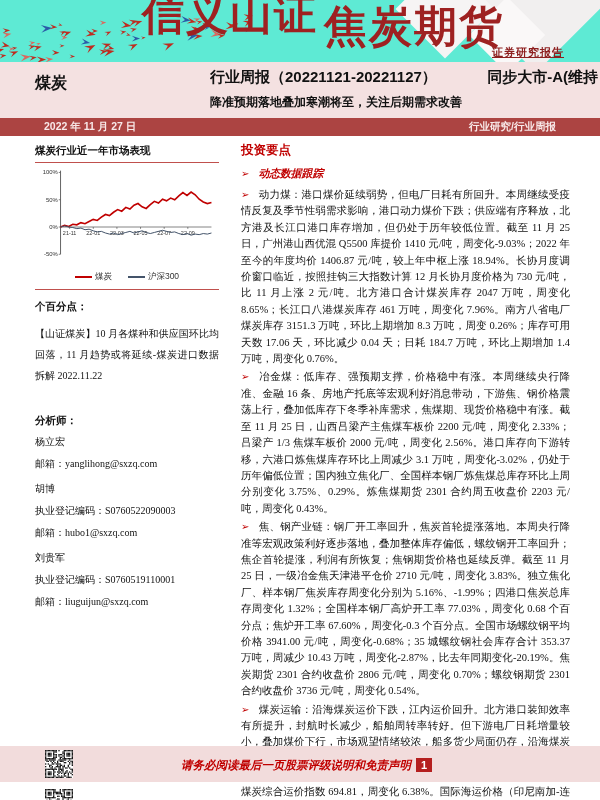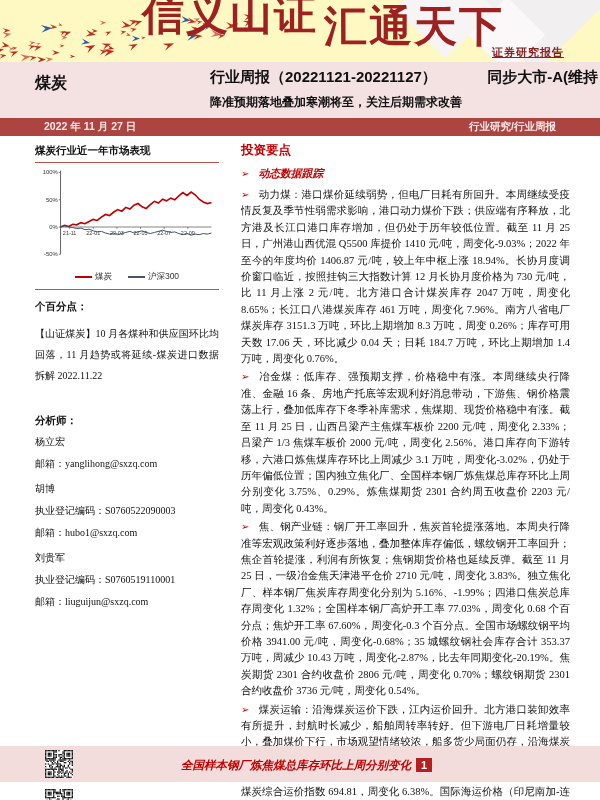--- a/index.html
+++ b/index.html
@@ -1,20 +1,20 @@
 <!DOCTYPE html>
 <html><head>
 <meta charset="utf-8">
 <style>
   html,body{margin:0;padding:0;background:#ffffff;}
   .page{position:relative;width:600px;height:800px;background:#fff;overflow:hidden;
         font-family:"Liberation Serif","DejaVu Serif",serif;color:#111;}
 
   
-  .hdr{position:relative;height:62px;background:#fef9c3;overflow:hidden;}
+  .hdr{position:relative;height:62px;background:#5eead4;overflow:hidden;}
   .gsq{position:absolute;background:#f1efef;transform:rotate(45deg);}
   #g1{width:100px;height:100px;right:14px;top:-48px;}
   #g2{width:70px;height:70px;right:120px;top:-26px;background:#f6f4f4;}
   #g3{width:54px;height:54px;right:66px;top:8px;background:#faf8f8;}
   #birds{position:absolute;left:0;top:0;}
   .callig{position:absolute;left:142px;top:-6px;color:#9e2121;font-weight:bold;
           white-space:nowrap;display:flex;align-items:flex-start;letter-spacing:2px;}
   .callig .c1{font-size:42px;line-height:1;}
   .callig .c2{font-size:43px;line-height:1;margin-top:11px;margin-left:6px;}
   .sec-label{position:absolute;right:36px;top:45px;font-size:11px;font-weight:bold;
@@ -137,21 +137,21 @@
         <path d="M0 0 L-7 2.4 L-4.2 0 L-7 -2.4 Z" fill="#bf2b1f" transform="translate(236.4 26.6) rotate(5) scale(1.52)"></path>
         <path d="M0 0 L-7 2.4 L-4.2 0 L-7 -2.4 Z" fill="#d96a5f" transform="translate(40.7 43.3) rotate(-15) scale(0.66)"></path>
         <path d="M0 0 L-7 2.4 L-4.2 0 L-7 -2.4 Z" fill="#bf2b1f" transform="translate(111.1 43.8) rotate(-17) scale(1.32)"></path>
         <path d="M0 0 L-7 2.4 L-4.2 0 L-7 -2.4 Z" fill="#bf2b1f" transform="translate(201.7 30.4) rotate(7) scale(1.09)"></path>
         <path d="M0 0 L-7 2.4 L-4.2 0 L-7 -2.4 Z" fill="#bf2b1f" transform="translate(71.2 31.7) rotate(-18) scale(1.26)"></path>
         <path d="M0 0 L-7 2.4 L-4.2 0 L-7 -2.4 Z" fill="#bf2b1f" transform="translate(64.5 45.8) rotate(-1) scale(0.72)"></path>
         <path d="M0 0 L-7 2.4 L-4.2 0 L-7 -2.4 Z" fill="#bf2b1f" transform="translate(35.3 46.0) rotate(-11) scale(0.99)"></path>
       </svg>
     <div class="callig">
       <span class="c1">信义山证</span>
-      <span class="c2">汇通天下</span>
+      <span class="c2">焦炭期货</span>
     </div>
     <div class="sec-label">证券研究报告</div>
   </div>
 
   <div class="title-band">
     <div class="industry">煤炭</div>
     <div class="tb-right">
       <div class="tb-line1">
         <span>行业周报（20221121-20221127）</span>
         <span>同步大市-A(维持</span>
@@ -470,21 +470,21 @@
         <rect x="10" y="20" width="1" height="1" fill="#1a1a1a"></rect>
         <rect x="11" y="20" width="1" height="1" fill="#1a1a1a"></rect>
         <rect x="12" y="20" width="1" height="1" fill="#1a1a1a"></rect>
         <rect x="13" y="20" width="1" height="1" fill="#1a1a1a"></rect>
         <rect x="16" y="20" width="1" height="1" fill="#1a1a1a"></rect>
         <rect x="17" y="20" width="1" height="1" fill="#1a1a1a"></rect>
         <rect x="18" y="20" width="1" height="1" fill="#1a1a1a"></rect>
         <rect x="19" y="20" width="1" height="1" fill="#1a1a1a"></rect>
       </svg>
     <div class="ftext-wrap">
-      <span class="ftext">全国样本钢厂炼焦煤总库存环比上周分别变化</span><span class="pageno">1</span>
+      <span class="ftext">请务必阅读最后一页股票评级说明和免责声明</span><span class="pageno">1</span>
     </div>
     <div style="width:60px;flex:none;"></div>
   </div>
   <div class="qr-partial">
     <svg id="qr2" width="28" height="28" viewBox="0 0 21 21">
         <rect x="0" y="0" width="1" height="1" fill="#1a1a1a"></rect>
         <rect x="1" y="0" width="1" height="1" fill="#1a1a1a"></rect>
         <rect x="2" y="0" width="1" height="1" fill="#1a1a1a"></rect>
         <rect x="3" y="0" width="1" height="1" fill="#1a1a1a"></rect>
         <rect x="4" y="0" width="1" height="1" fill="#1a1a1a"></rect>

